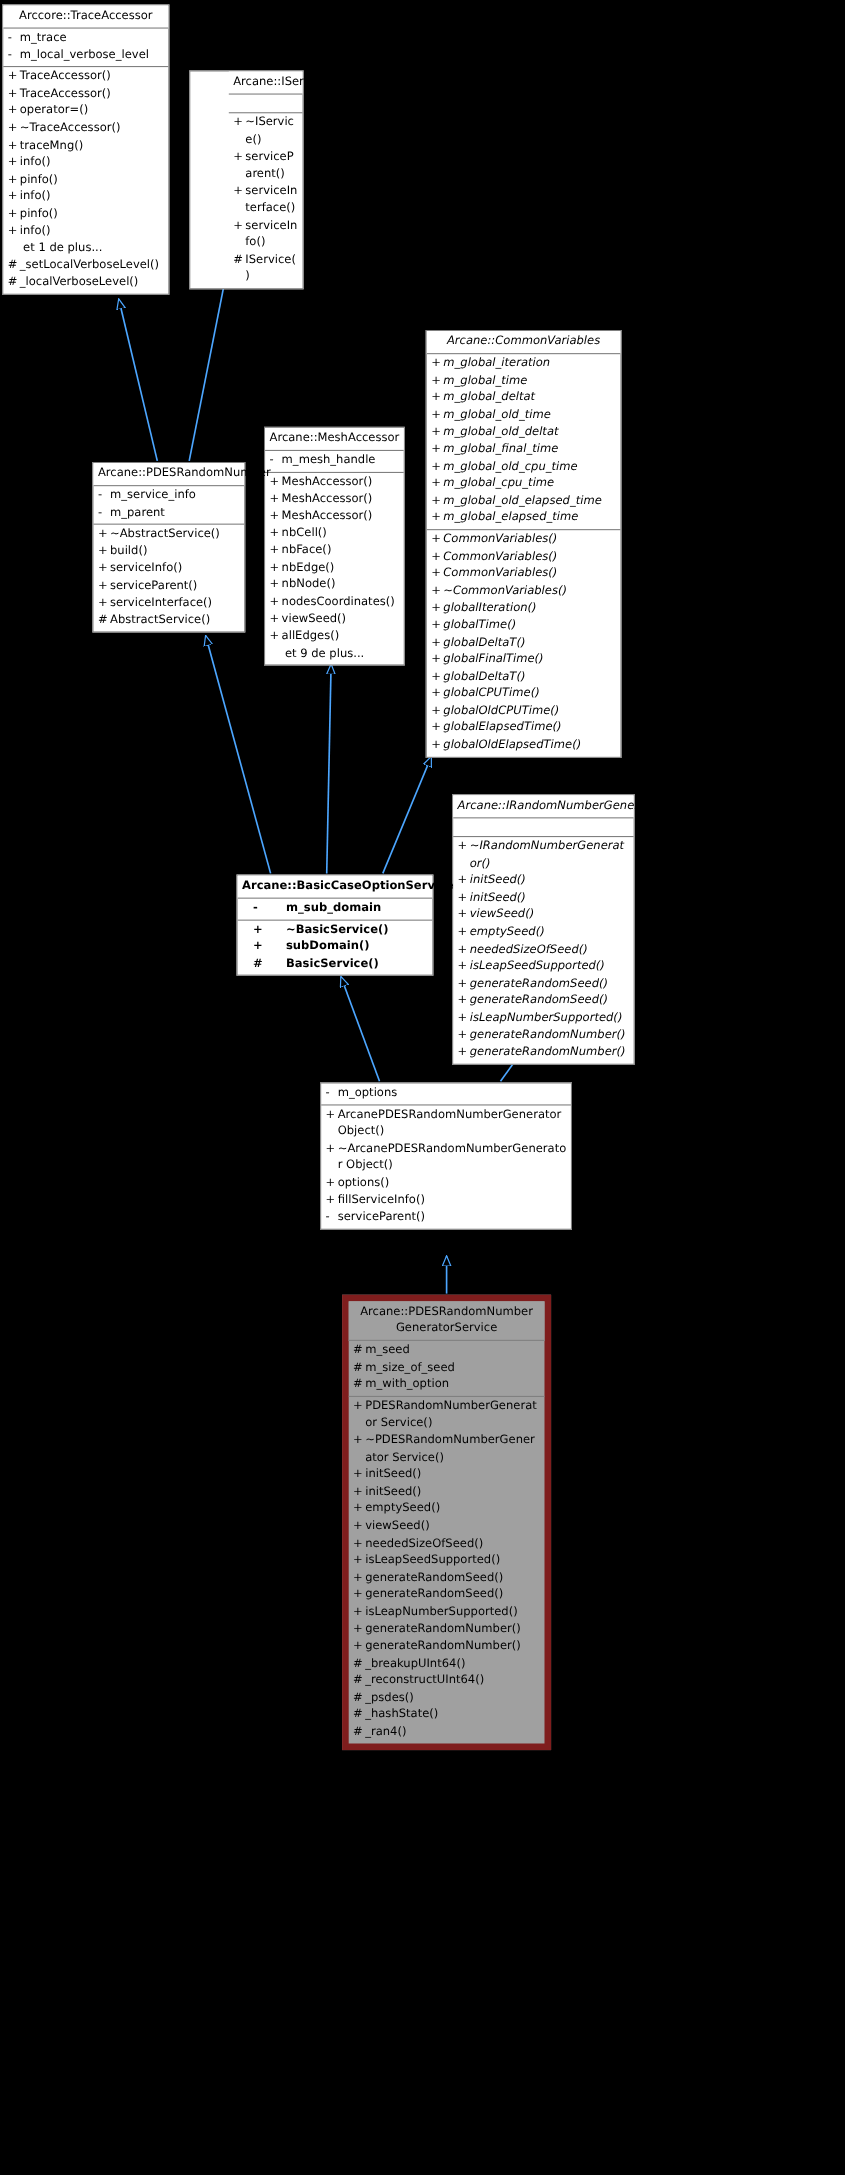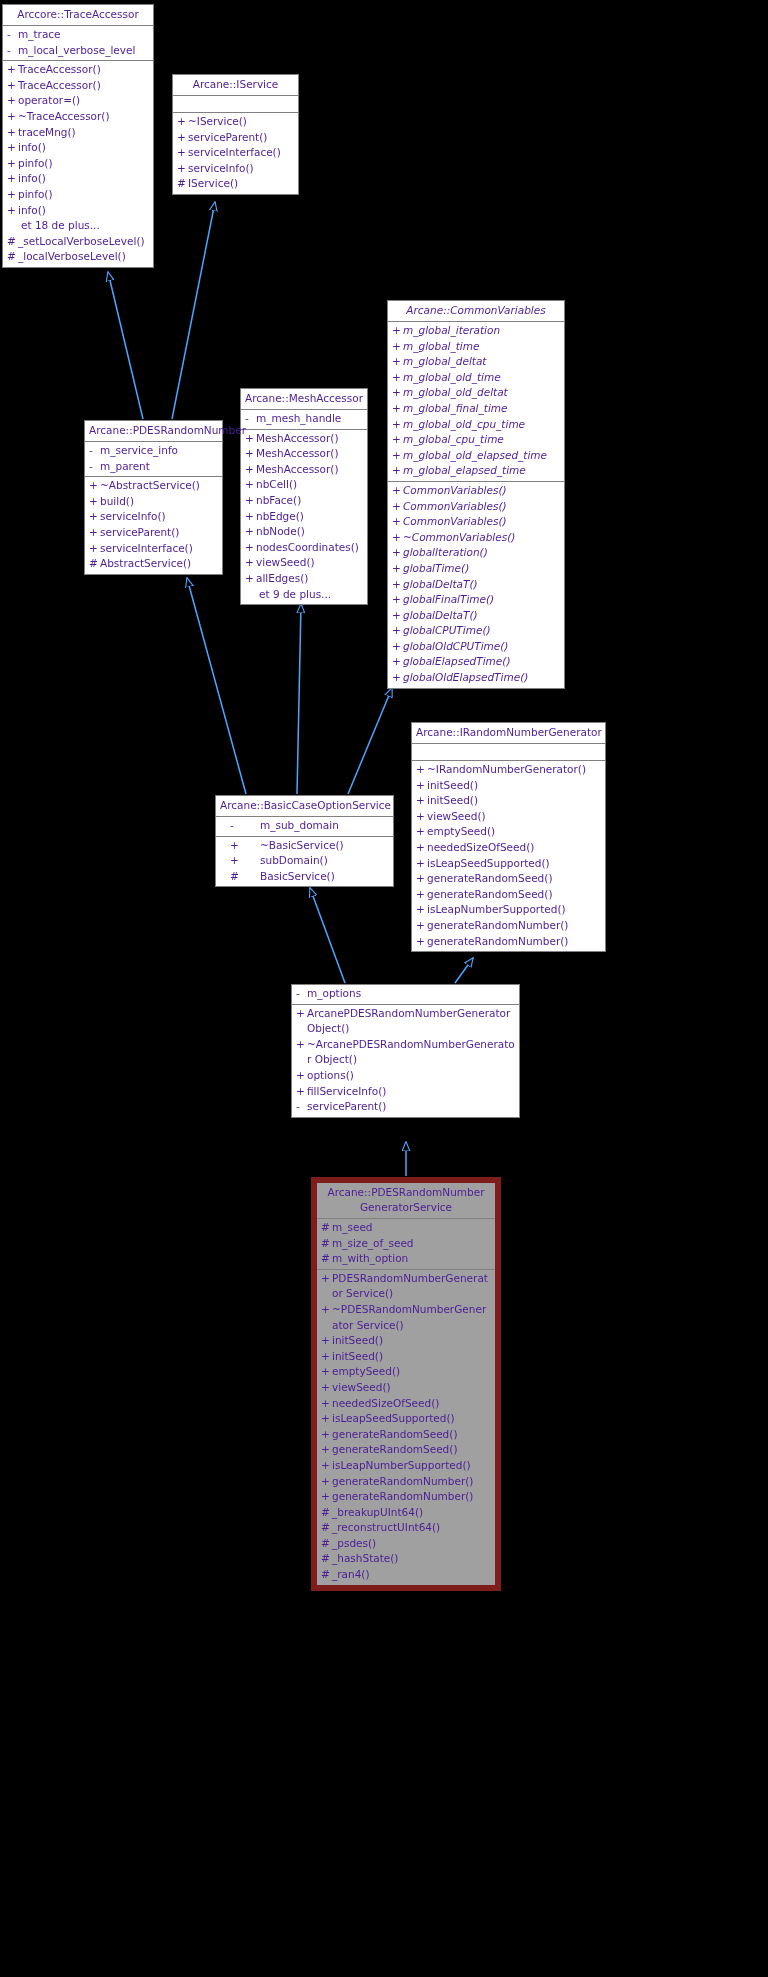--- a/index.html
+++ b/index.html
@@ -21,21 +21,21 @@
     top: 0;
     width: 768px;
     height: 1977px;
     pointer-events: none;
   }
   .node {
     position: absolute;
     box-sizing: border-box;
     background: #ffffff;
     border: 1px solid #808080;
-    color: #4c1d95;
+    color: #000000;
     z-index: 5;
   }
   .node.highlight {
     background: #a0a0a0;
     border: 6px solid #7f1d1d;
   }
   .node .title {
     text-align: center;
     font-size: 10.5px;
     line-height: 15px;
@@ -66,26 +66,26 @@
     text-align: left;
   }
   .row .nm {
     flex: 1 1 auto;
     word-break: break-word;
   }
   .row.more .vis { visibility: hidden; }
   .row.more .nm { padding-left: 3px; }
   
   #n-traceaccessor { left: 2px;   top: 4px;    width: 152px; }
-  #n-iservice      { left: 172px; top: 74px;   width: 127px; }
+  #n-iservice      { left: 172px; top: 64px;   width: 104px; padding-left: 35px; }
   #n-commonvars    { left: 387px; top: 300px;  width: 178px; font-style: italic; }
   #n-meshaccessor  { left: 240px; top: 388px;  width: 128px; }
   #n-abstractsvc   { left: 84px;  top: 420px;  width: 139px; }
-  #n-irng          { left: 411px; top: 722px;  width: 195px; }
-  #n-basiccase     { left: 215px; top: 795px;  width: 179px; }
+  #n-irng          { left: 411px; top: 722px;  width: 166px; font-style: italic; }
+  #n-basiccase     { left: 215px; top: 795px;  width: 179px; font-weight: bold; }
   #n-pdesobj       { left: 291px; top: 984px;  width: 229px; }
   #n-pdessvc       { left: 311px; top: 1177px; width: 190px; }
   #n-traceaccessor .title,
   #n-iservice .title,
   #n-commonvars .title,
   #n-meshaccessor .title,
   #n-abstractsvc .title,
   #n-irng .title,
   #n-basiccase .title,
   #n-pdesobj .title,
@@ -186,21 +186,21 @@
         <div class="row">
           <span class="vis">+</span>
           <span class="nm">pinfo()</span>
         </div>
         <div class="row">
           <span class="vis">+</span>
           <span class="nm">info()</span>
         </div>
         <div class="row more">
           <span class="vis"></span>
-          <span class="nm">et 18 de plus...</span>
+          <span class="nm">et 1 de plus...</span>
         </div>
         <div class="row">
           <span class="vis">#</span>
           <span class="nm">_setLocalVerboseLevel()</span>
         </div>
         <div class="row">
           <span class="vis">#</span>
           <span class="nm">_localVerboseLevel()</span>
         </div>
       </div>

